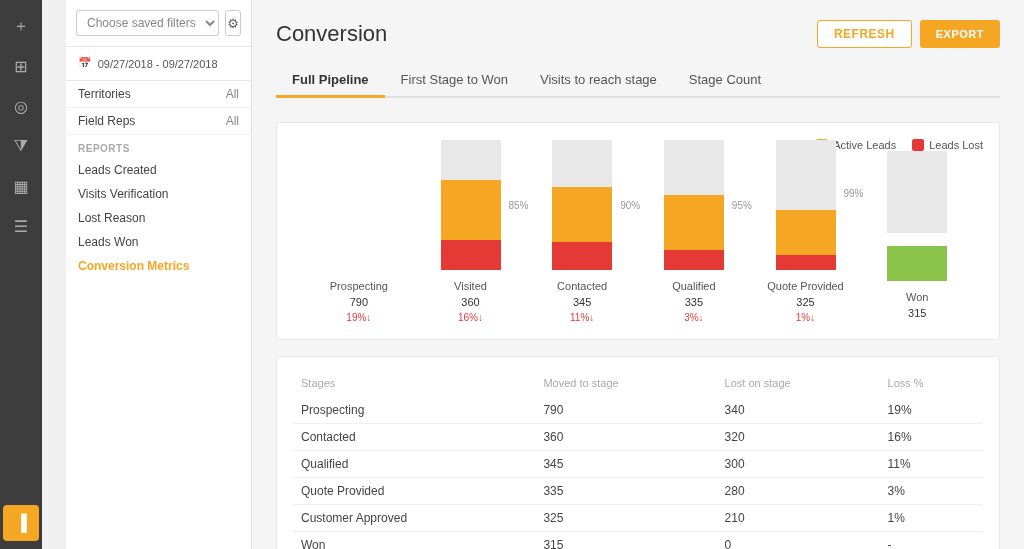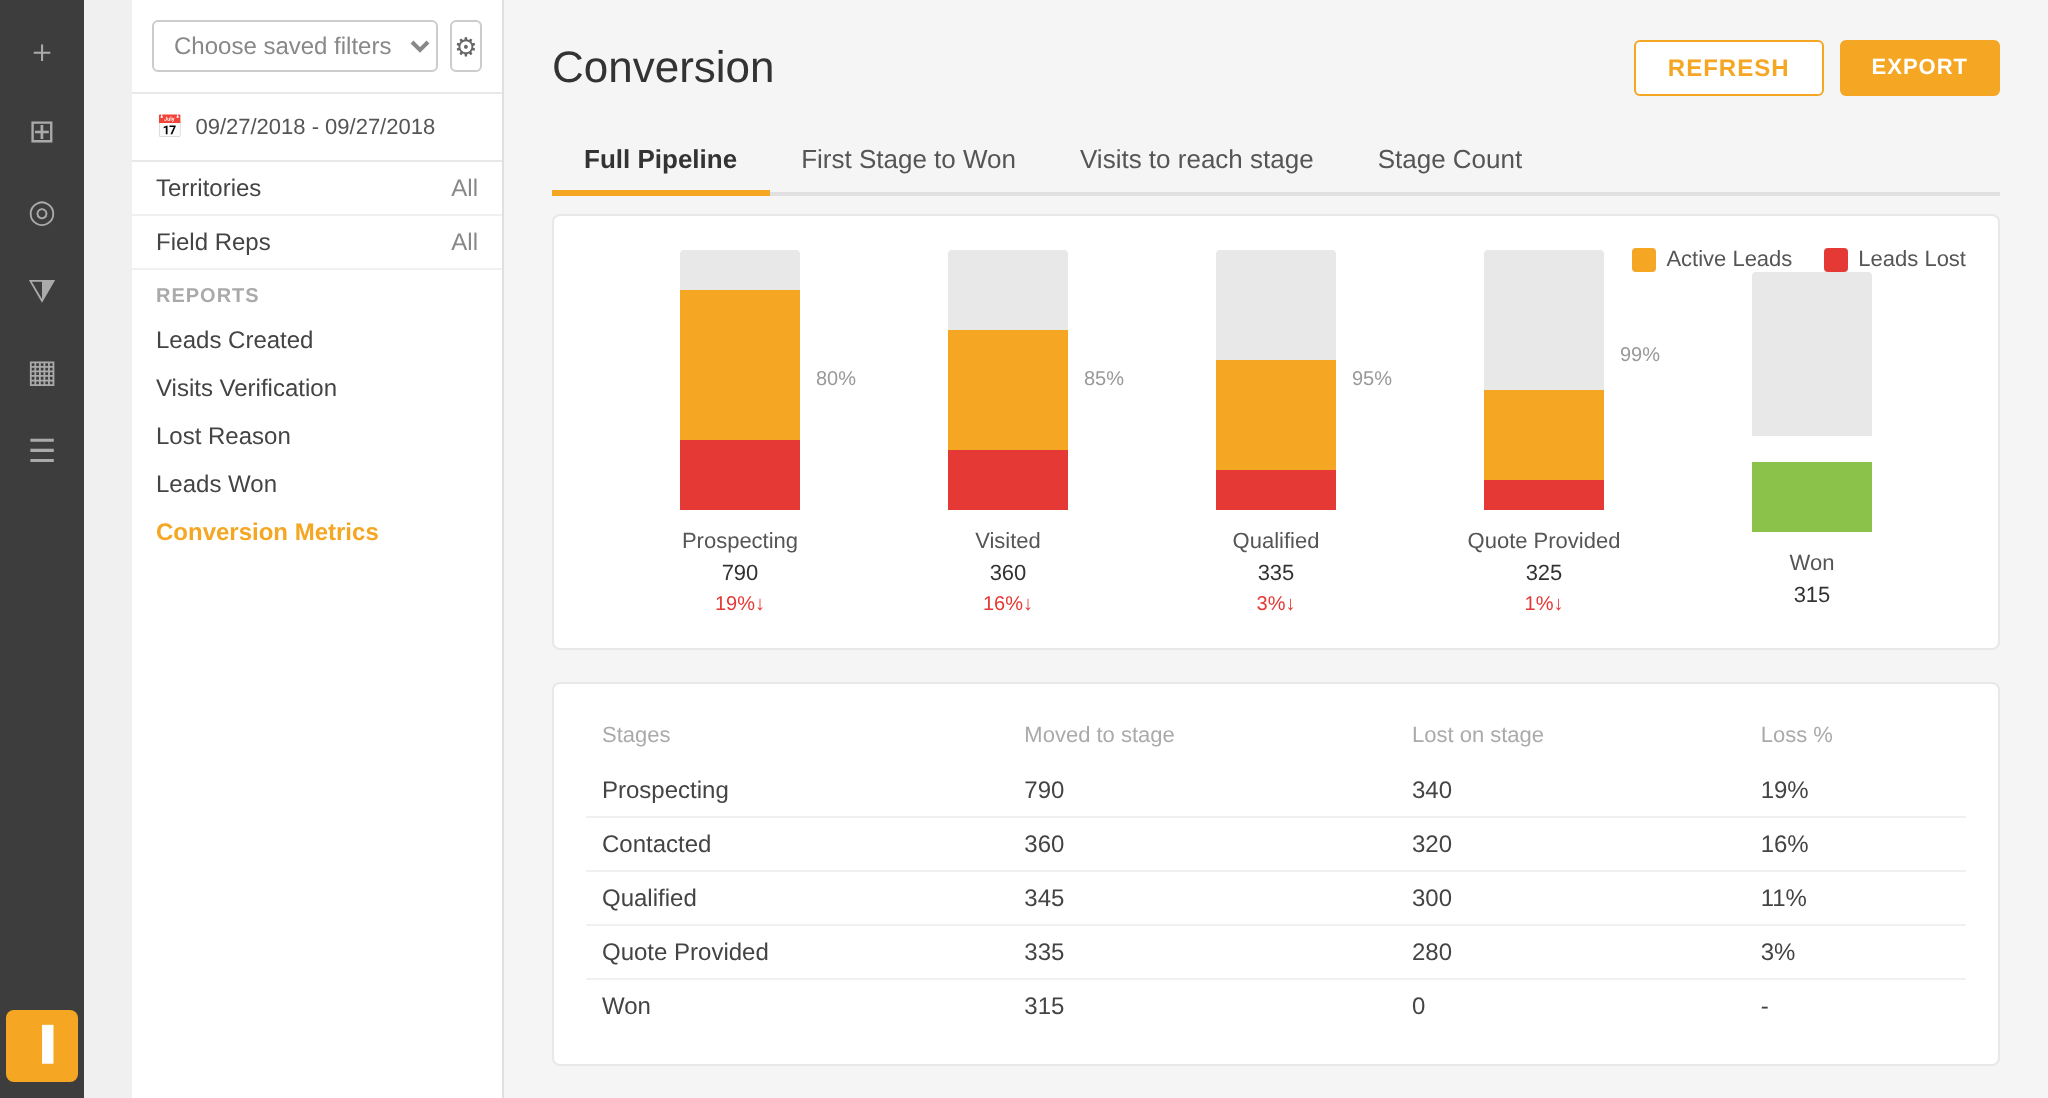--- a/index.html
+++ b/index.html
@@ -131,21 +131,21 @@
       border-radius: 3px;
       cursor: pointer;
       text-transform: uppercase;
     }
 
     
     .tabs {
       display: flex;
       gap: 0;
       border-bottom: 2px solid #e0e0e0;
-      margin-bottom: 9px;
+      margin-bottom: 24px;
     }
     .tab {
       padding: 8px 16px;
       font-size: 13px;
       color: #555;
       cursor: pointer;
       border-bottom: 3px solid transparent;
       margin-bottom: -2px;
     }
     .tab.active {
@@ -333,47 +333,52 @@
       </div>
       <div class="legend-item">
         <div class="legend-dot" style="background:#e53935;"></div>
         <span>Leads Lost</span>
       </div>
     </div>
 
     <div class="bar-chart">
 
       <div class="bar-group">
-        <div class="bar-container" style="height:130px;">
-          <div class="bar-bg" style="height:130px;"></div>
-          <div class="bar-stack">
-            <div class="bar-red" style="height:35px;"></div>
-            <div class="bar-yellow" style="height:75px;"></div>
-          </div>
-          <span class="bar-pct">80%</span>
-        </div>
         <span class="bar-label">Prospecting</span>
         <span class="bar-count">790</span>
         <span class="bar-pct-down">19%↓</span>
       </div>
 
       <div class="bar-group">
         <div class="bar-container" style="height:130px;">
           <div class="bar-bg" style="height:110px; bottom:20px; position:absolute; left:0; right:0;"></div>
           <div class="bar-stack">
             <div class="bar-red" style="height:30px;"></div>
             <div class="bar-yellow" style="height:60px;"></div>
           </div>
           <span class="bar-pct">85%</span>
         </div>
         <span class="bar-label">Visited</span>
         <span class="bar-count">360</span>
         <span class="bar-pct-down">16%↓</span>
       </div>
 
+      <div class="bar-group">
+        <div class="bar-container" style="height:130px;">
+          <div class="bar-bg" style="height:100px; bottom:30px; position:absolute; left:0; right:0;"></div>
+          <div class="bar-stack">
+            <div class="bar-red" style="height:28px;"></div>
+            <div class="bar-yellow" style="height:55px;"></div>
+          </div>
+          <span class="bar-pct">90%</span>
+        </div>
+        <span class="bar-label">Contacted</span>
+        <span class="bar-count">345</span>
+        <span class="bar-pct-down">11%↓</span>
+      </div>
 
       <div class="bar-group">
         <div class="bar-container" style="height:130px;">
           <div class="bar-bg" style="height:95px; bottom:35px; position:absolute; left:0; right:0;"></div>
           <div class="bar-stack">
             <div class="bar-red" style="height:20px;"></div>
             <div class="bar-yellow" style="height:55px;"></div>
           </div>
           <span class="bar-pct">95%</span>
         </div>
@@ -439,20 +444,26 @@
             <td>300</td>
             <td>11%</td>
           </tr>
           <tr>
             <td>Quote Provided</td>
             <td>335</td>
             <td>280</td>
             <td>3%</td>
           </tr>
           <tr>
+            <td>Customer Approved</td>
+            <td>325</td>
+            <td>210</td>
+            <td>1%</td>
+          </tr>
+          <tr>
             <td>Won</td>
             <td>315</td>
             <td>0</td>
             <td>-</td>
           </tr>
         </tbody>
     </table>
   </div>
 </div>
 

